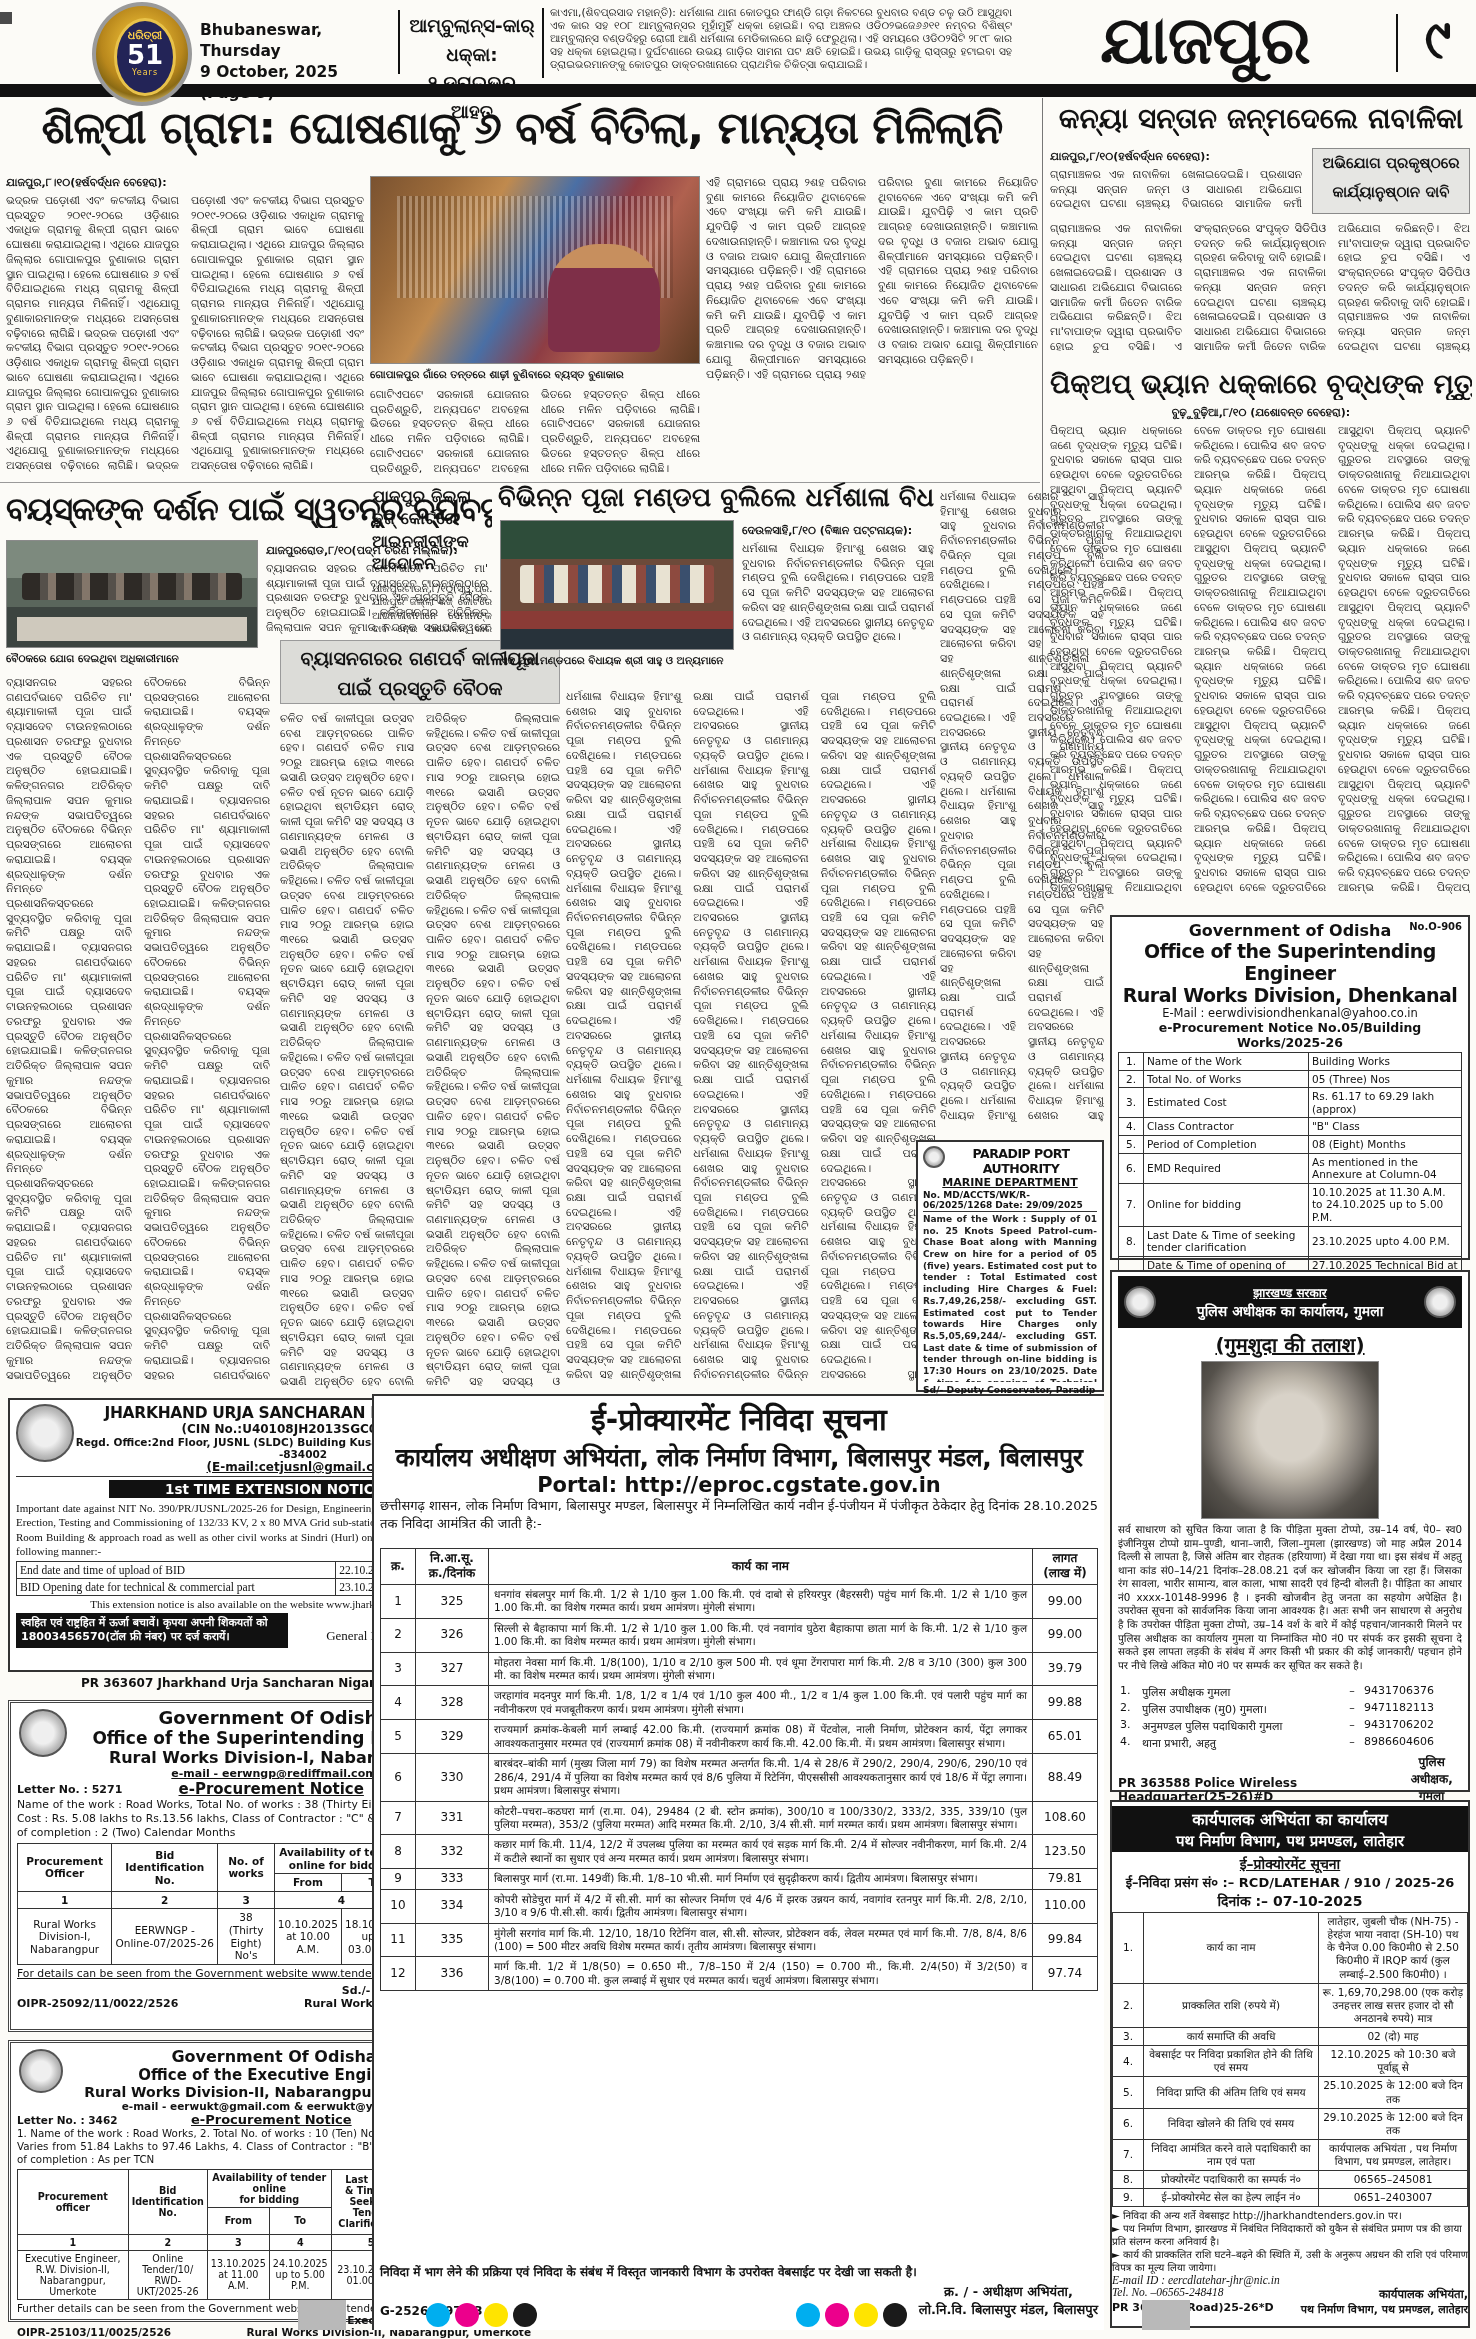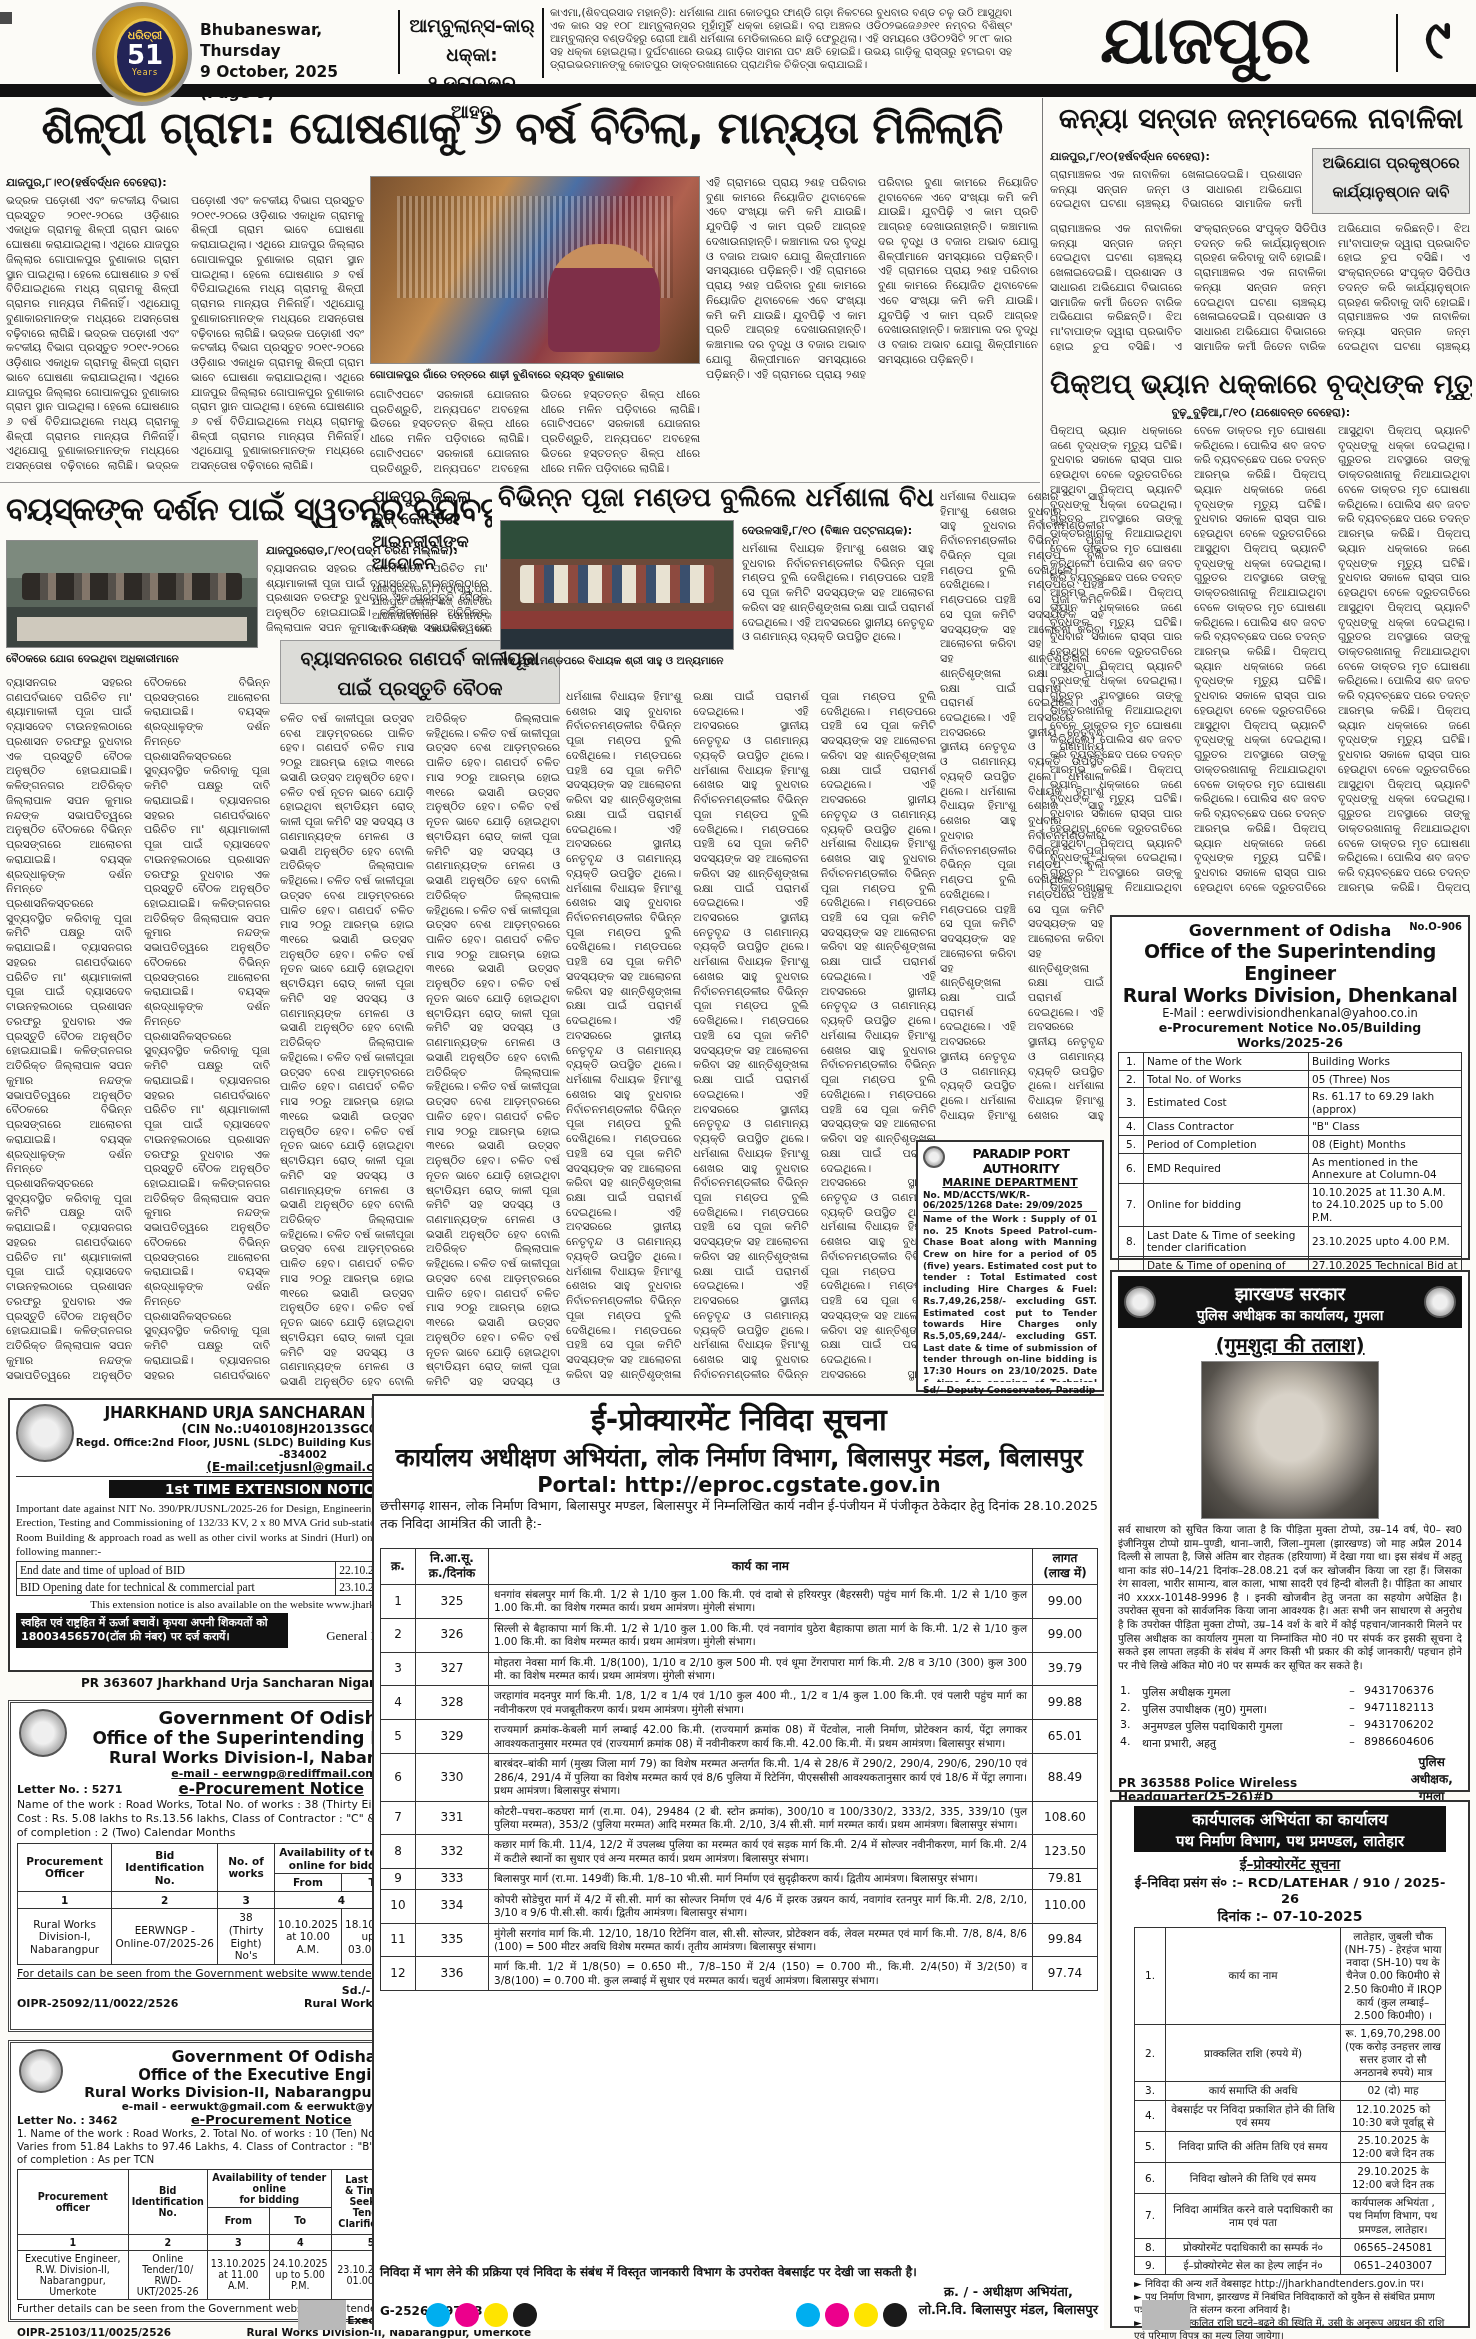--- a/index.html
+++ b/index.html
@@ -217,21 +217,21 @@
         <div>Sd./- Superintending Engineer</div>
         <div>R.W. Division, Dhenkanal</div>
       </div>
     </div>
   </div>
 
   <div class="abs frame" style="left:1110px;top:1270px;width:360px;height:522px;padding:4px 6px;">
     <div class="blackbar" style="position:relative;height:52px;display:flex;align-items:center;justify-content:center;flex-direction:column;">
       <div class="emblem" style="position:absolute;left:6px;top:10px;width:32px;height:32px;"></div>
       <div class="emblem" style="position:absolute;right:6px;top:10px;width:32px;height:32px;"></div>
-      <div class="b" style="font-size:18px;">झारखण्ड सरकार</div>
+      <div class="b" style="font-size:12px;text-decoration:underline;">झारखण्ड सरकार</div>
       <div class="b" style="font-size:14px;">पुलिस अधीक्षक का कार्यालय, गुमला</div>
     </div>
     <div class="b ctr" style="font-size:20px;text-decoration:underline;margin:3px 0;">(गुमशुदा की तलाश)</div>
     <div class="photo" style="margin:0 auto;width:178px;height:158px;background:radial-gradient(ellipse at 50% 42%,#d8d2c8 0 26%,#b9b2a6 40%,#87817a 58%,#55514b 75%,#3a3733 100%);"></div>
     <div class="jc" style="font-size:10.3px;line-height:1.32;margin-top:4px;height:158px;overflow:hidden;">
       <span>सर्व साधारण को सुचित किया जाता है कि पीड़िता मुक्ता टोप्पो, उम्र–14 वर्ष, पे0– स्व0 इंजीनियुस टोप्पो ग्राम–पुण्डी, थाना–जारी, जिला–गुमला (झारखण्ड) जो माह अप्रैल 2014 दिल्ली से लापता है, जिसे अंतिम बार रोहतक (हरियाणा) में देखा गया था। इस संबंध में अहतु थाना कांड सं0–14/21 दिनांक–28.08.21 दर्ज कर खोजबीन किया जा रहा हैं। जिसका रंग सावला, भारीर सामान्य, बाल काला, भाषा सादरी एवं हिन्दी बोलती है। पीड़िता का आधार नं0 xxxx-10148-9996 है । इनकी खोजबीन हेतु जनता का सहयोग अपेक्षित है। उपरोक्त सूचना को सार्वजनिक किया जाना आवश्यक है।</span>
       <span>अतः सभी जन साधारण से अनुरोध है कि उपरोक्त पीड़िता मुक्ता टोप्पो, उम्र–14 वर्श के बारे में कोई पहचान/जानकारी मिलने पर पुलिस अधीक्षक का कार्यालय गुमला या निम्नांकित मो0 नं0 पर संपर्क कर इसकी सूचना दे सकते इस लापता लड़की के संबंध में अगर किसी भी प्रकार की कोई जानकारी/ पहचान होने पर नीचे लिखे अंकित मो0 नं0 पर सम्पर्क कर सूचित कर सकते है।</span>
     </div>
     <table class="t-gml" style="margin-top:2px;">
       <tbody>
@@ -263,21 +263,21 @@
     </table>
     <div style="display:flex;justify-content:space-between;align-items:flex-end;margin-top:2px;">
       <div class="b" style="font-size:12px;">PR 363588 Police Wireless Headquarter(25-26)#D</div>
       <div class="b ctr" style="font-size:12px;">
         <div>पुलिस अधीक्षक,</div>
         <div>गुमला</div>
       </div>
     </div>
   </div>
 
-  <div class="abs frame" style="left:1110px;top:1800px;width:360px;height:528px;padding:4px 22px;">
+  <div class="abs frame" style="left:1110px;top:1800px;width:360px;height:528px;padding:4px 0;">
     <div class="blackbar ctr" style="padding:2px 0;">
       <div class="b" style="font-size:16px;">कार्यपालक अभियंता का कार्यालय</div>
       <div class="b" style="font-size:15px;">पथ निर्माण विभाग, पथ प्रमण्डल, लातेहार</div>
     </div>
     <div class="b ctr" style="font-size:14px;text-decoration:underline;margin-top:2px;">ई–प्रोक्योरमेंट सूचना</div>
     <div class="b ctr" style="font-size:13px;">ई–निविदा प्रसंग सं० :– RCD/LATEHAR / 910 / 2025-26</div>
     <div class="b ctr" style="font-size:14px;">दिनांक :–  07-10-2025</div>
     <table class="nt t-lth" style="margin-top:2px;">
       <tbody>
           <tr>

